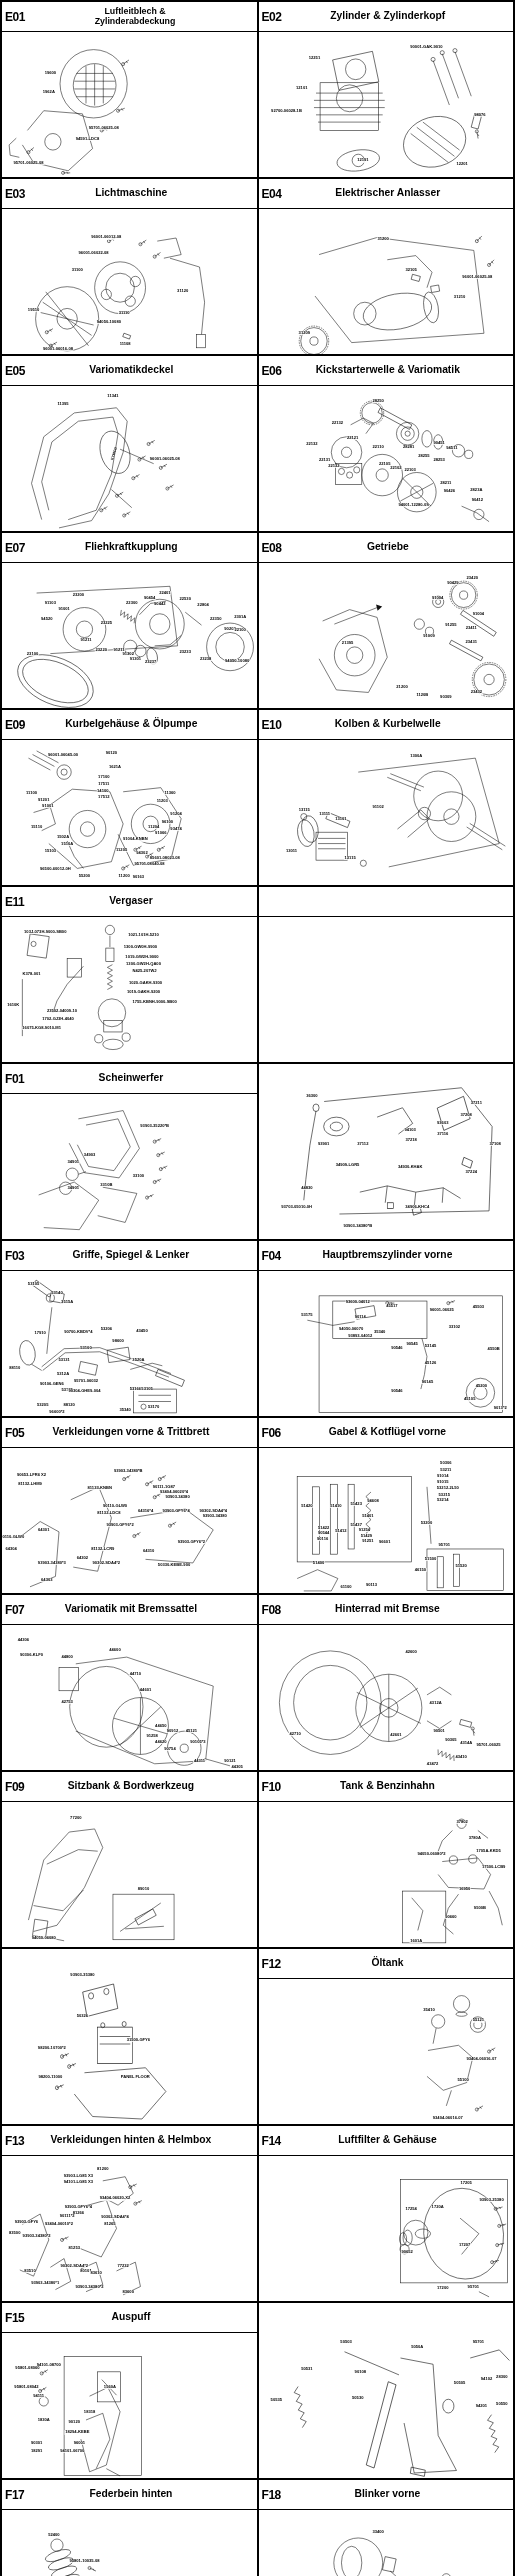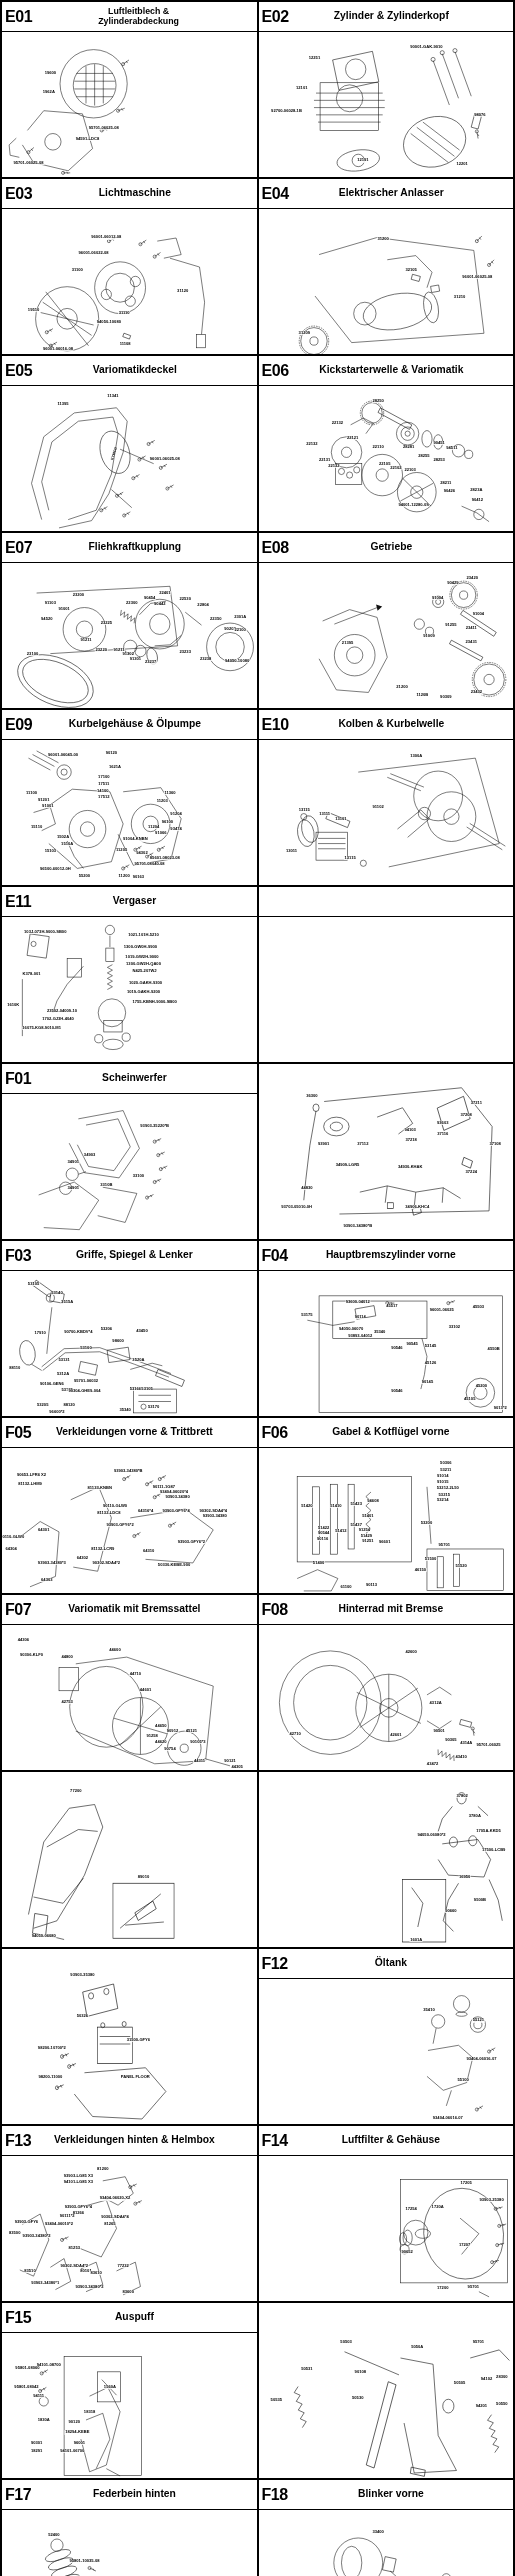--- a/index.html
+++ b/index.html
@@ -1,21 +1,21 @@
 <!DOCTYPE html>
 <html style="font-size:8.2px"><head>
 <meta charset="utf-8">
 <style>
   html,body{margin:0;padding:0;background:#fff;}
   .page{width:515px;height:3173px;display:grid;grid-template-columns:1fr 1fr;
     grid-template-rows:repeat(17,177px) 1fr;border:1.5px solid #000;box-sizing:border-box;
     font-family:"Liberation Sans", sans-serif;background:#fff;}
   .cell{border:1px solid #000;box-sizing:border-box;display:flex;flex-direction:column;overflow:hidden;background:#fff;}
   .hdr{height:29px;min-height:29px;border-bottom:1.5px solid #000;display:flex;align-items:center;}
-  .code{font-size:16px;font-weight:800;padding:0 4.1px 0 3.1px;letter-spacing:-0.5px;font-family:"Liberation Sans",sans-serif;}
+  .code{font-size:12px;font-weight:800;padding:0 4.1px 0 3.1px;letter-spacing:-0.5px;font-family:"Liberation Sans",sans-serif;}
   .title{flex:1;text-align:center;font-weight:800;font-size:10.3px;line-height:1.04;padding-right:23px;white-space:pre-line;}
   .title.two{font-size:8.8px;padding-right:15.5px;}
   .content{flex:1;position:relative;}
   .art{position:absolute;left:0;top:0;width:100%;height:100%;}
   .plabel{position:absolute;transform:translate(-50%,-50%);font-size:4.1px;font-weight:700;
     line-height:1;white-space:nowrap;background:rgba(255,255,255,.82);color:#000;padding:0 0.5px;}
 </style>
 </head>
 <body>
 
@@ -946,38 +946,46 @@
         <div class="plabel" style="left: 54%; top: 75.7143%;">42601</div>
         <div class="plabel" style="left: 71%; top: 73.2143%;">90501</div>
         <div class="plabel" style="left: 75.6%; top: 79.2857%;">90305</div>
         <div class="plabel" style="left: 81.6%; top: 81.4286%;">4314A</div>
         <div class="plabel" style="left: 90.4%; top: 82.8571%;">95701-06025</div>
         <div class="plabel" style="left: 79.6%; top: 91.0714%;">43410</div>
         <div class="plabel" style="left: 68.4%; top: 95.7143%;">43472</div>
       </div>
     </div>
     <div class="cell">
+      <div class="hdr">
+        <span class="code">F09</span>
+        <span class="title">Sitzbank &amp; Bordwerkzeug</span>
+      </div>
       <div class="content">
         <svg viewBox="0 0 500 280" preserveAspectRatio="none" class="art">
           <polyline points="52,228 82,112 132,58 182,52 198,88 162,165 108,238 62,250" stroke="#161616" fill="none" stroke-width="1.1"></polyline>
           <polyline points="88,120 150,92 188,95" stroke="#161616" fill="none" stroke-width="1.1"></polyline>
           <polyline points="62,200 120,210 160,170" stroke="#161616" fill="none" stroke-width="1.1"></polyline>
           <rect x="62" y="228" width="26" height="32" stroke="#161616" fill="none" stroke-width="1.1" transform="rotate(8 75 244)"></rect>
           <line x1="92" y1="262" x2="122" y2="268" stroke="#161616" fill="none" stroke-width="1.1"></line>
           <rect x="218" y="178" width="120" height="88" stroke="#161616" fill="none" stroke-width="1.1"></rect>
           <line x1="232" y1="250" x2="312" y2="195" stroke="#161616" fill="none" stroke-width="1.1"></line>
           <rect x="262" y="215" width="40" height="14" stroke="#161616" fill="none" stroke-width="1.1" transform="rotate(-28 282 222)"></rect>
           <line x1="242" y1="245" x2="318" y2="240" stroke="#161616" fill="none" stroke-width="1.1"></line>
         </svg>
         <div class="plabel" style="left: 29%; top: 10.7143%;">77200</div>
         <div class="plabel" style="left: 55.6%; top: 60%;">89010</div>
         <div class="plabel" style="left: 16.4%; top: 93.5714%;">94050-06080</div>
       </div>
     </div>
     <div class="cell">
+      <div class="hdr">
+        <span class="code">F10</span>
+        <span class="title">Tank &amp; Benzinhahn</span>
+      </div>
       <div class="content">
         <svg viewBox="0 0 500 280" preserveAspectRatio="none" class="art">
           <circle cx="398" cy="42" r="9" stroke="#161616" fill="none" stroke-width="1.1"></circle>
           <polyline points="380,55 360,75 352,95" stroke="#161616" fill="none" stroke-width="1.1"></polyline>
           <polyline points="430,55 450,70" stroke="#161616" fill="none" stroke-width="1.1"></polyline>
           <polyline points="360,115 430,108 455,140 442,168 372,165 352,140" stroke="#161616" fill="none" stroke-width="1.1"></polyline>
           <circle cx="382" cy="112" r="8" stroke="#161616" fill="none" stroke-width="1.1"></circle>
           <circle cx="420" cy="110" r="8" stroke="#161616" fill="none" stroke-width="1.1"></circle>
           <polyline points="392,178 372,205 362,238 382,255" stroke="#161616" fill="none" stroke-width="1.1"></polyline>
           <rect x="282" y="172" width="85" height="100" stroke="#161616" fill="none" stroke-width="1.1"></rect>

